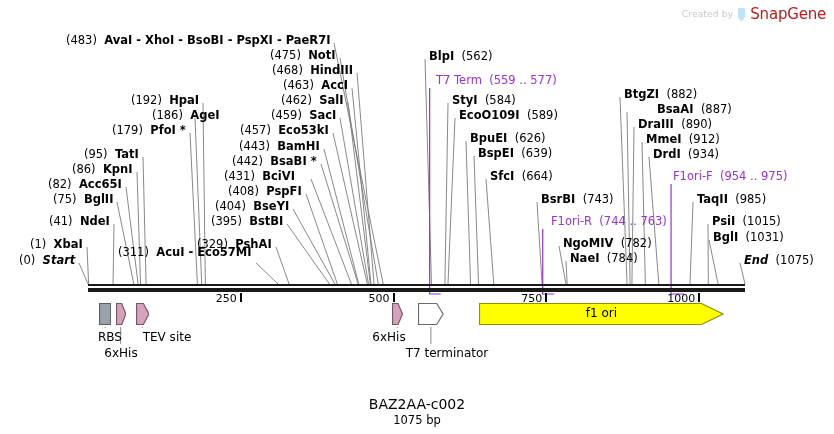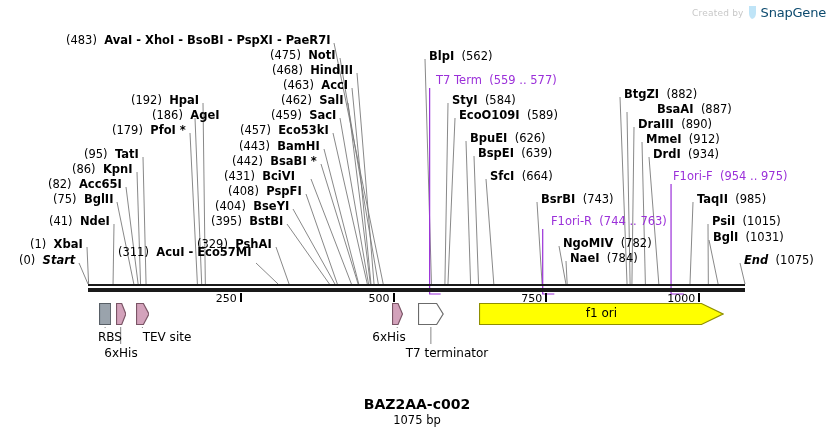--- a/index.html
+++ b/index.html
@@ -21,21 +21,21 @@
     position: absolute; top: 5px; right: 8px;
     display: flex; align-items: center; gap: 4px;
     user-select: none;
   }
   .wm-created {
     font-size: 9px; color: #c8c8c8; letter-spacing: .2px;
   }
   .wm-logo { width: 9px; height: 13px; position: relative; }
   .wm-logo svg { display: block; }
   .wm-brand {
-    font-size: 13px; color: #0c4a6e; letter-spacing: -.2px;
+    font-size: 15px; color: #b91c1c; letter-spacing: -.2px;
   }
 
   
   .enz {
     position: absolute;
     white-space: nowrap;
     font-size: 11.5px;
     line-height: 12px;
     color: #000;
   }
@@ -71,21 +71,21 @@
   
   .feature { position: absolute; }
   .feat-caption {
     position: absolute; font-size: 12px; color: #000; white-space: nowrap;
     text-align: center;
   }
 
   
   .title {
     position: absolute; width: 834px; text-align: center;
-    font-weight: bold; font-size: 14px; color: #000;
+    font-weight: normal; font-size: 14px; color: #000;
   }
   .subtitle {
     position: absolute; width: 834px; text-align: center;
     font-size: 11.5px; color: #000;
   }
 </style>
 </head>
 <body>
 
 <div id="map">

